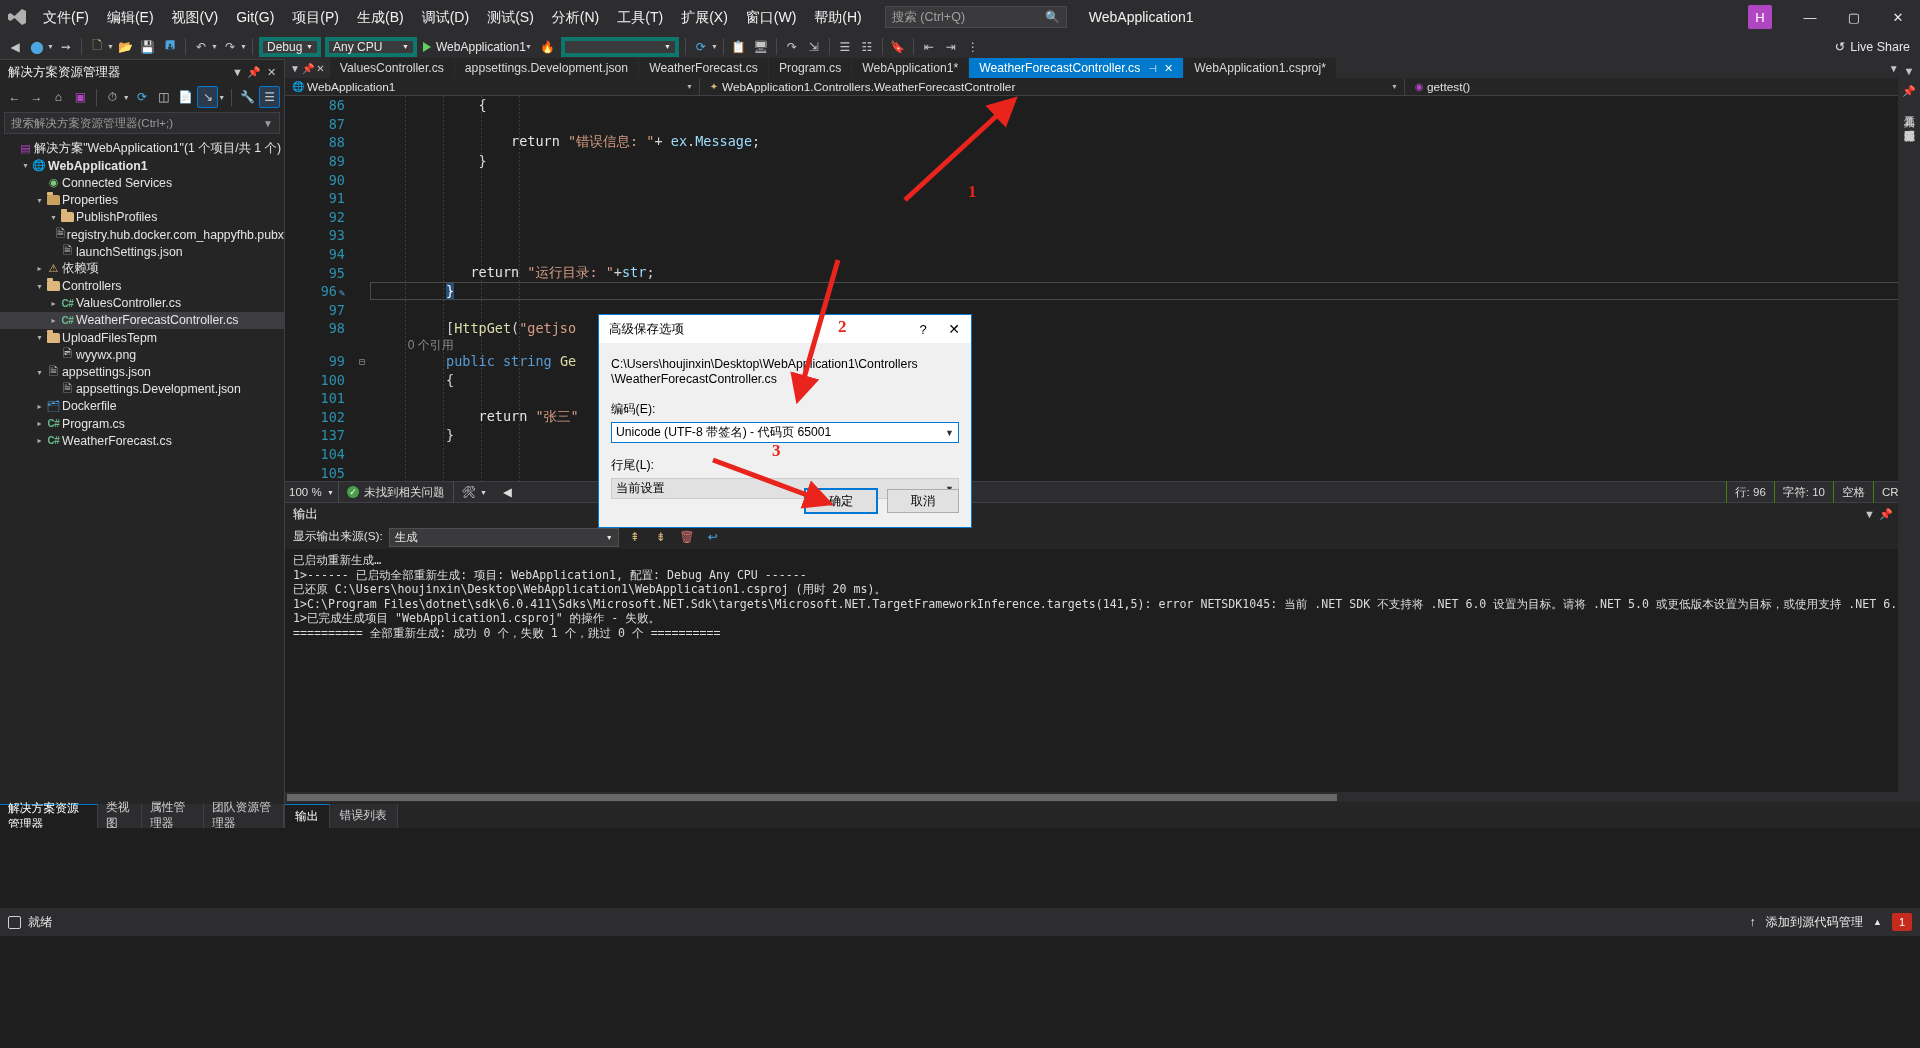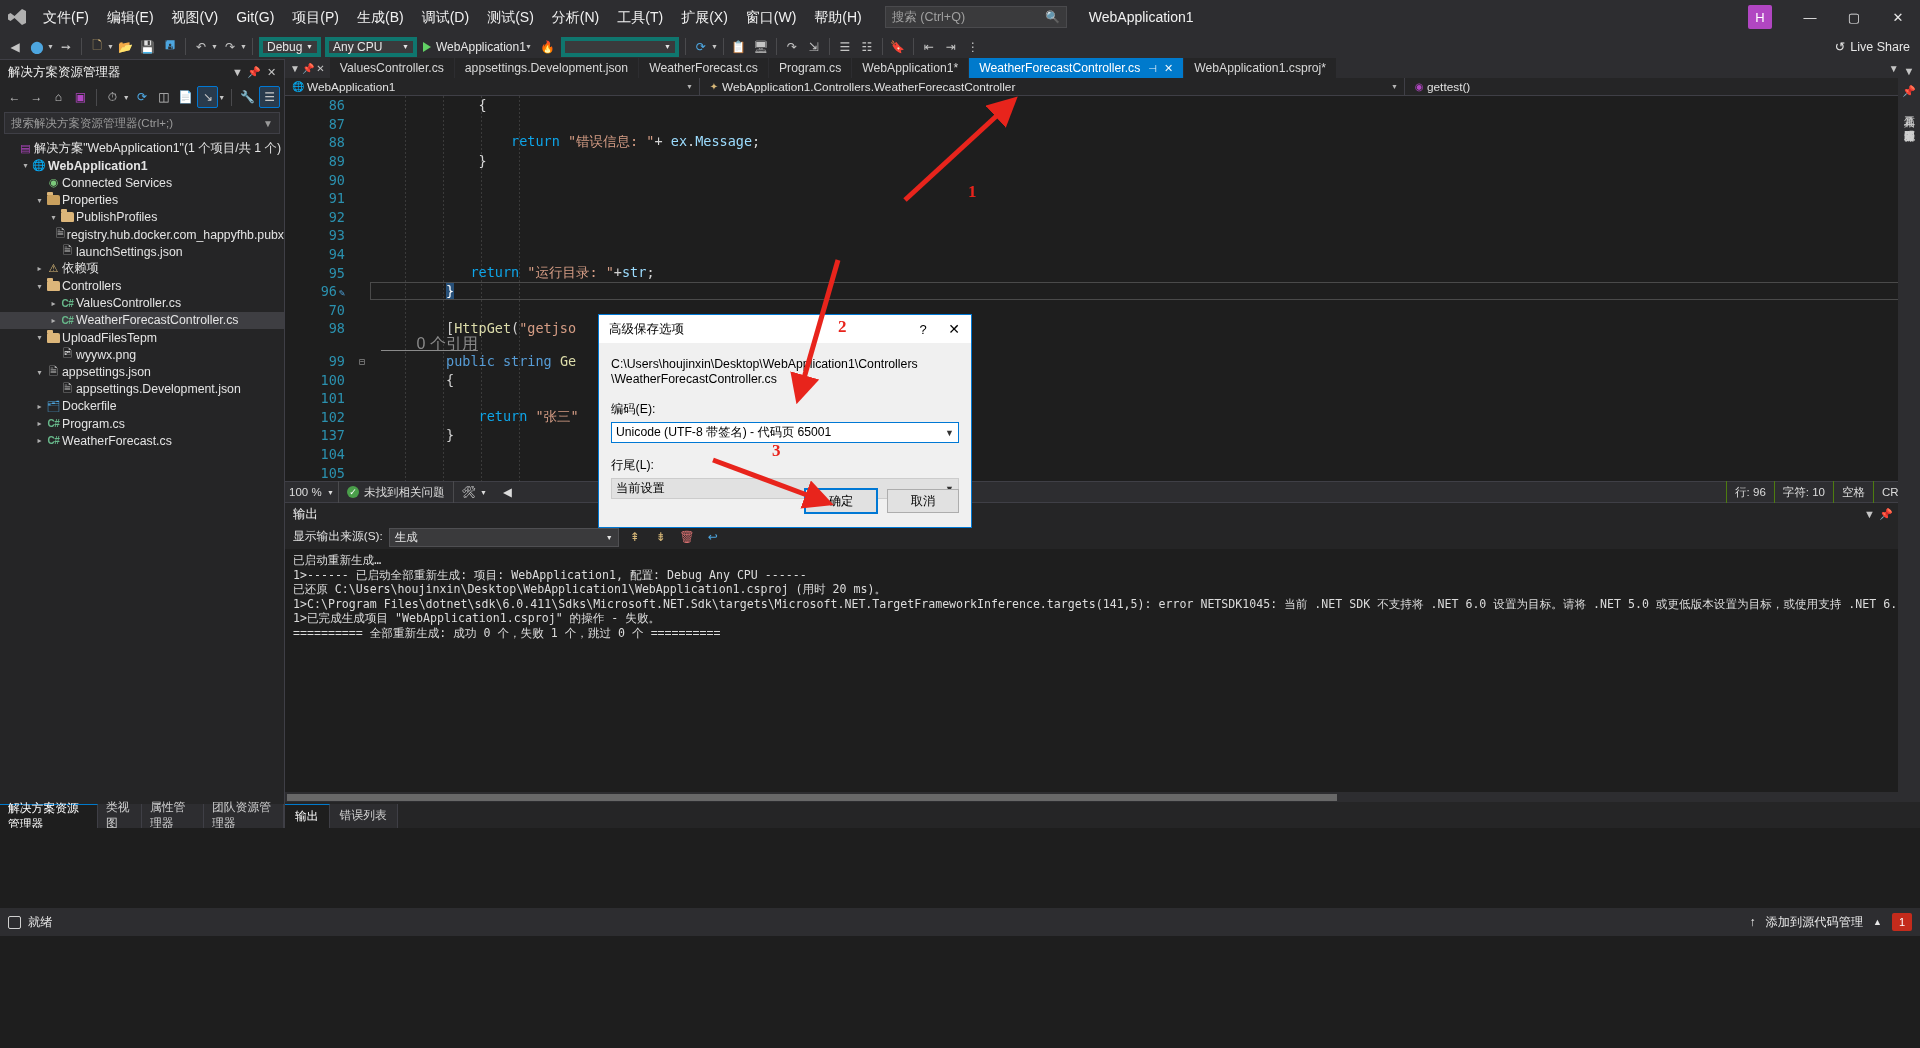--- a/index.html
+++ b/index.html
@@ -131,28 +131,28 @@
   
   .editor {
     position:absolute; left:285px; top:96px; width:1635px; height:385px;
     background:#1e1e1e; overflow:hidden;
   }
   .code-area { position:absolute; left:0; top:0; right:0; bottom:0; }
   .cline { height:18.6px; display:flex; align-items:center; font-family:"DejaVu Sans Mono", monospace; font-size:13.5px; white-space:pre; }
   .lnum { width:68px; text-align:right; padding-right:8px; color:#2b91af; font-size:13.5px; font-family:"DejaVu Sans Mono", monospace;}
   .fold { width:18px; text-align:center; color:#8a8a8a; font-size:10px; }
   .ctext { padding-left:10px; position:relative; }
-  .kw { color:#0ea5e9; }   
+  .kw { color:#e5e5e5; }   
   .kw2 { color:#569cd6; }
   .str { color:#d69d85; }
   .id { color:#9cdcfe; }
   .cls { color:#dcdcaa; }
   .attr { color:#dcdcaa; }
   .pl { color:#d4d4d4; }
-  .ref-hint { color:#8a8a8a; font-size:16px; font-family:"Liberation Sans",sans-serif;text-decoration:underline; }
+  .ref-hint { color:#8a8a8a; font-size:12px; font-family:"Liberation Sans",sans-serif; }
   .cur-line-box { outline:1px solid #4a4a4a; }
   .indent-guides { position:absolute; left:0; top:0; bottom:0; width:100%; pointer-events:none; }
   .ig { position:absolute; top:0; bottom:0; width:1px;
         background-image: linear-gradient(to bottom, #3b3b3b 50%, transparent 50%);
         background-size: 1px 4px; }
   .sel-brace { background:#264f78; color:#fff; }
 
   
   .ed-scroll { position:absolute; right:0; top:0; width:16px; height:100%; background:#2d2d30; }
   .ed-thumb { position:absolute; right:2px; width:12px; background:#686868; border-radius:1px; }
@@ -595,21 +595,21 @@
         <div class="cline"><span class="lnum">87</span><span class="fold"></span><span class="ctext">&nbsp;</span></div>
         <div class="cline"><span class="lnum">88</span><span class="fold"></span><span class="ctext"><span class="pl">                </span><span class="kw">return</span> <span class="str">"错误信息: "</span><span class="pl">+ </span><span class="id">ex</span><span class="pl">.</span><span class="id">Message</span><span class="pl">;</span></span></div>
         <div class="cline"><span class="lnum">89</span><span class="fold"></span><span class="ctext"><span class="pl">            }</span></span></div>
         <div class="cline"><span class="lnum">90</span><span class="fold"></span><span class="ctext">&nbsp;</span></div>
         <div class="cline"><span class="lnum">91</span><span class="fold"></span><span class="ctext">&nbsp;</span></div>
         <div class="cline"><span class="lnum">92</span><span class="fold"></span><span class="ctext">&nbsp;</span></div>
         <div class="cline"><span class="lnum">93</span><span class="fold"></span><span class="ctext">&nbsp;</span></div>
         <div class="cline"><span class="lnum">94</span><span class="fold"></span><span class="ctext">&nbsp;</span></div>
         <div class="cline"><span class="lnum">95</span><span class="fold"></span><span class="ctext"><span class="pl">           </span><span class="kw">return</span> <span class="str">"运行目录: "</span><span class="pl">+</span><span class="id">str</span><span class="pl">;</span></span></div>
         <div class="cline "><span class="lnum">96<span style="color:#4da6e0;font-size:10px;margin-left:2px;">✎</span></span><span class="fold"></span><span class="ctext cur-line-box" style="flex:1;margin-right:20px;"><span class="pl">        </span><span class="sel-brace">}</span></span></div>
-        <div class="cline"><span class="lnum">70</span><span class="fold"></span><span class="ctext">&nbsp;</span></div>
+        <div class="cline"><span class="lnum">97</span><span class="fold"></span><span class="ctext">&nbsp;</span></div>
         <div class="cline"><span class="lnum">98</span><span class="fold"></span><span class="ctext"><span class="pl">        [</span><span class="attr">HttpGet</span><span class="pl">(</span><span class="str">"getjso</span></span></div>
         <div class="cline" style="height: 14px;"><span class="lnum"></span><span class="fold"></span><span class="ctext"><span class="ref-hint">        0 个引用</span></span></div>
         <div class="cline"><span class="lnum">99</span><span class="fold">⊟</span><span class="ctext"><span class="pl">        </span><span class="kw2">public</span> <span class="kw2">string</span> <span class="cls">Ge</span></span></div>
         <div class="cline"><span class="lnum">100</span><span class="fold"></span><span class="ctext"><span class="pl">        {</span></span></div>
         <div class="cline"><span class="lnum">101</span><span class="fold"></span><span class="ctext">&nbsp;</span></div>
         <div class="cline"><span class="lnum">102</span><span class="fold"></span><span class="ctext"><span class="pl">            </span><span class="kw">return</span> <span class="str">"张三"</span></span></div>
         <div class="cline"><span class="lnum">137</span><span class="fold"></span><span class="ctext"><span class="pl">        }</span></span></div>
         <div class="cline"><span class="lnum">104</span><span class="fold"></span><span class="ctext">&nbsp;</span></div>
         <div class="cline"><span class="lnum">105</span><span class="fold"></span><span class="ctext">&nbsp;</span></div>
       </div>

